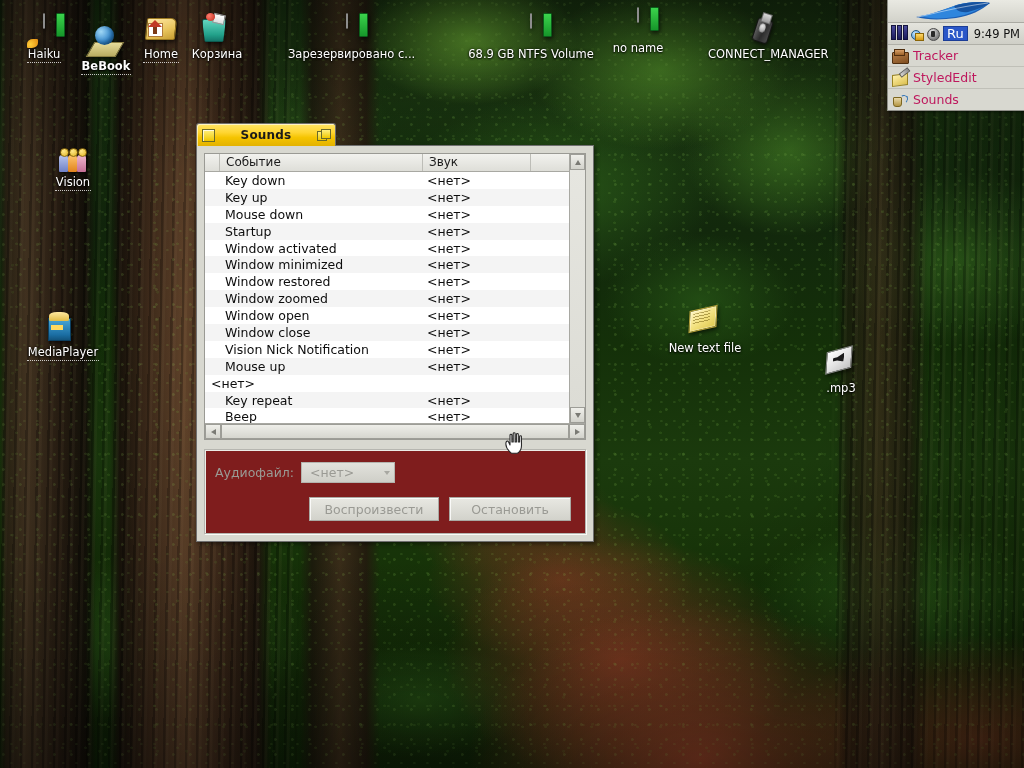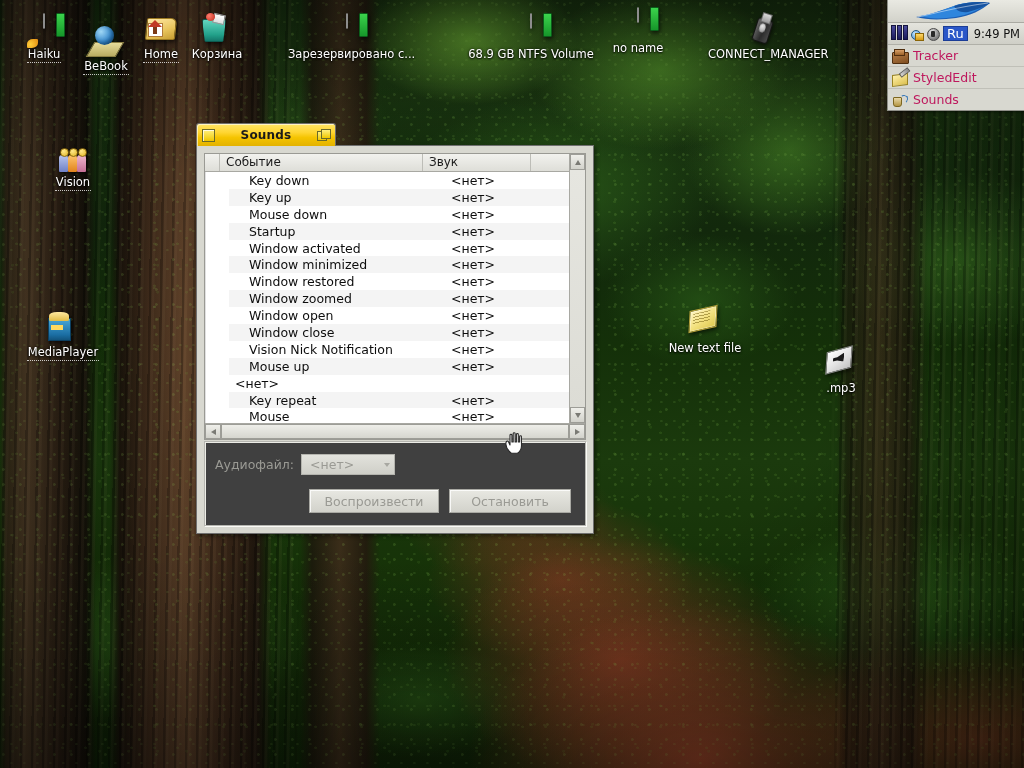--- a/index.html
+++ b/index.html
@@ -283,21 +283,21 @@
     background:linear-gradient(180deg,#f2f2ee,#dedeD8);
     border-bottom:1px solid #a8a8a2;font-size:12px;color:#1a1a1a;
   }
   .col-head div{
     padding:1px 0 0 6px;border-right:1px solid #bdbdb7;overflow:hidden;white-space:nowrap;
   }
   .ch-drag{flex:0 0 14px;padding-left:0!important;}
   .ch-event{flex:0 0 196px;}
   .ch-sound{flex:1;}
   .ch-pad{flex:0 0 32px;border-right:none!important;}
-  .rows{flex:1;overflow:hidden;margin-left:24px;}
+  .rows{flex:1;overflow:hidden;}
   .row{display:flex;height:16.9px;font-size:12.5px;color:#0d0d0d;align-items:center;}
   .row:nth-child(odd){background:#ffffff;}
   .row:nth-child(even){background:#f4f4f4;}
   .row .c-event{flex:0 0 196px;padding-left:20px;white-space:nowrap;overflow:hidden;}
   .row .c-sound{flex:1;padding-left:6px;white-space:nowrap;}
 
   
   .vsb{
     flex:0 0 15px;background:#d4d4cd;border-left:1px solid #a8a8a2;
     display:flex;flex-direction:column;
@@ -319,23 +319,23 @@
     border:1px solid #9d9d97;
   }
   .arrow{width:0;height:0;}
   .a-up{border-left:3.5px solid transparent;border-right:3.5px solid transparent;border-bottom:5px solid #7a7a74;}
   .a-dn{border-left:3.5px solid transparent;border-right:3.5px solid transparent;border-top:5px solid #7a7a74;}
   .a-lt{border-top:3.5px solid transparent;border-bottom:3.5px solid transparent;border-right:5px solid #7a7a74;}
   .a-rt{border-top:3.5px solid transparent;border-bottom:3.5px solid transparent;border-left:5px solid #7a7a74;}
 
   
   .settings-box{
-    margin-top:1px;border:1px solid #b6b6b0;
+    margin-top:9px;border:1px solid #b6b6b0;
     box-shadow:inset 1px 1px 0 #ececE6, 1px 1px 0 #fafaf6;
-    background:#404040;padding:12px 12px 12px 10px;
+    background:#7f1d1d;padding:12px 12px 12px 10px;
   }
   .field-row{display:flex;align-items:center;gap:7px;}
   .field-lbl{font-size:12.5px;color:#9a9a94;}
   .menufield{
     display:flex;align-items:center;min-width:80px;height:19px;
     background:linear-gradient(180deg,#e2e2dc,#cfcfc8);
     border:1px solid #b4b4ae;padding:0 4px 0 8px;gap:14px;
   }
   .mf-val{font-size:12.5px;color:#9a9a94;flex:1;white-space:nowrap;}
   .mf-arrow{border-left:3.5px solid transparent;border-right:3.5px solid transparent;border-top:4px solid #a8a8a2;}
@@ -363,21 +363,21 @@
   <div class="wp-layer wp-trunks"></div>
   <div class="wp-layer wp-bark"></div>
   <div class="wp-layer wp-speckle"></div>
   <div class="wp-layer wp-vignette"></div>
 
   <div class="dicon" style="left:-4px;top:14px;">
     <span class="glyph"><span class="ic-disk ic-haiku"></span></span>
     <span class="lbl">Haiku</span>
   </div>
 
-  <div class="dicon" style="left:58px;top:26px;">
+  <div class="dicon" style="left:58px;top:26px;font-weight:bold;">
     <span class="glyph ic-bebook"></span>
     <span class="lbl">BeBook</span>
   </div>
 
   <div class="dicon" style="left:113px;top:14px;">
     <span class="glyph ic-home">
       <i class="ic-homeroof"></i>
         <i class="ic-homedoor"></i>
     </span>
     <span class="lbl">Home</span>
@@ -547,21 +547,21 @@
                   <span class="c-sound">&lt;нет&gt;</span>
                 </div>
                 <div class="row">
                   <span class="c-sound">&lt;нет&gt;</span>
                 </div>
                 <div class="row">
                   <span class="c-event">Key repeat</span>
                   <span class="c-sound">&lt;нет&gt;</span>
                 </div>
                 <div class="row">
-                  <span class="c-event">Mouse</span>
+                  <span class="c-event">Beep</span>
                   <span class="c-sound">&lt;нет&gt;</span>
                 </div>
               </div>
           </div>
 
           <div class="vsb">
             <div class="sb-btn">
                 <i class="arrow a-up"></i>
               </div>
             <div class="sb-track"></div>

